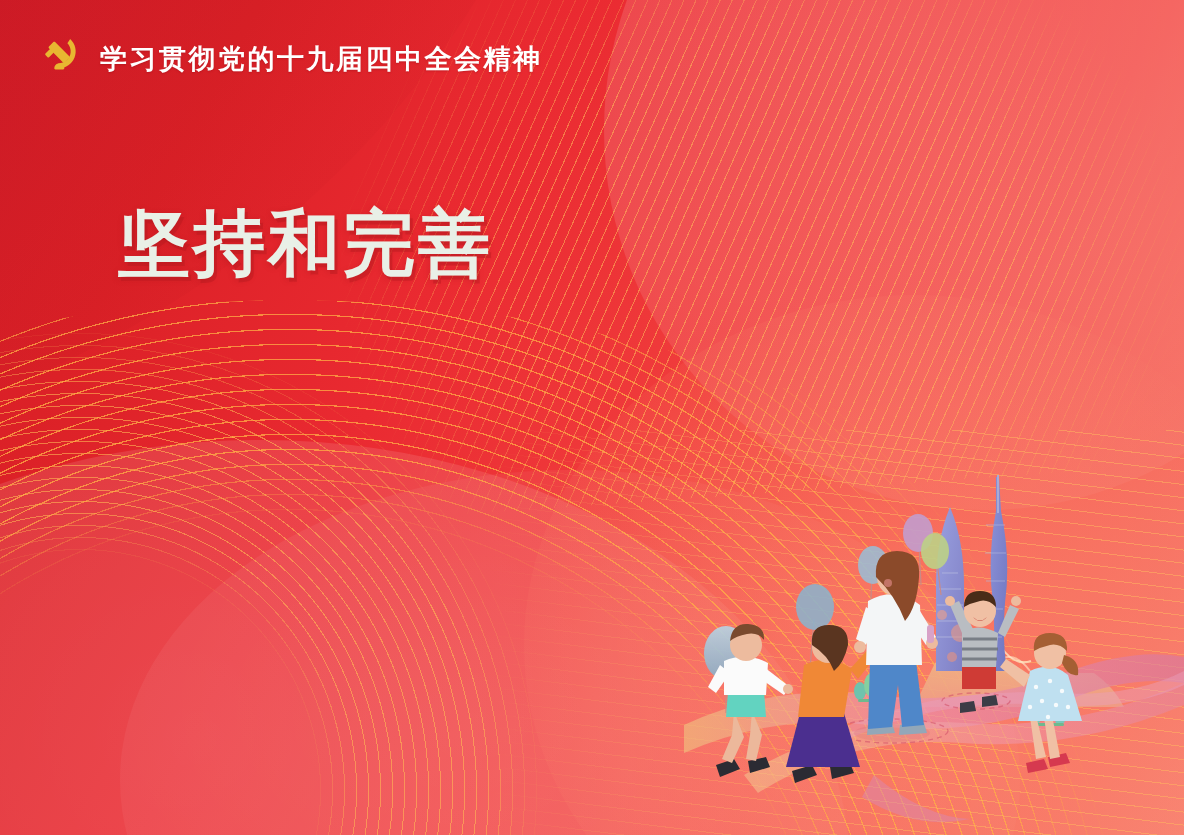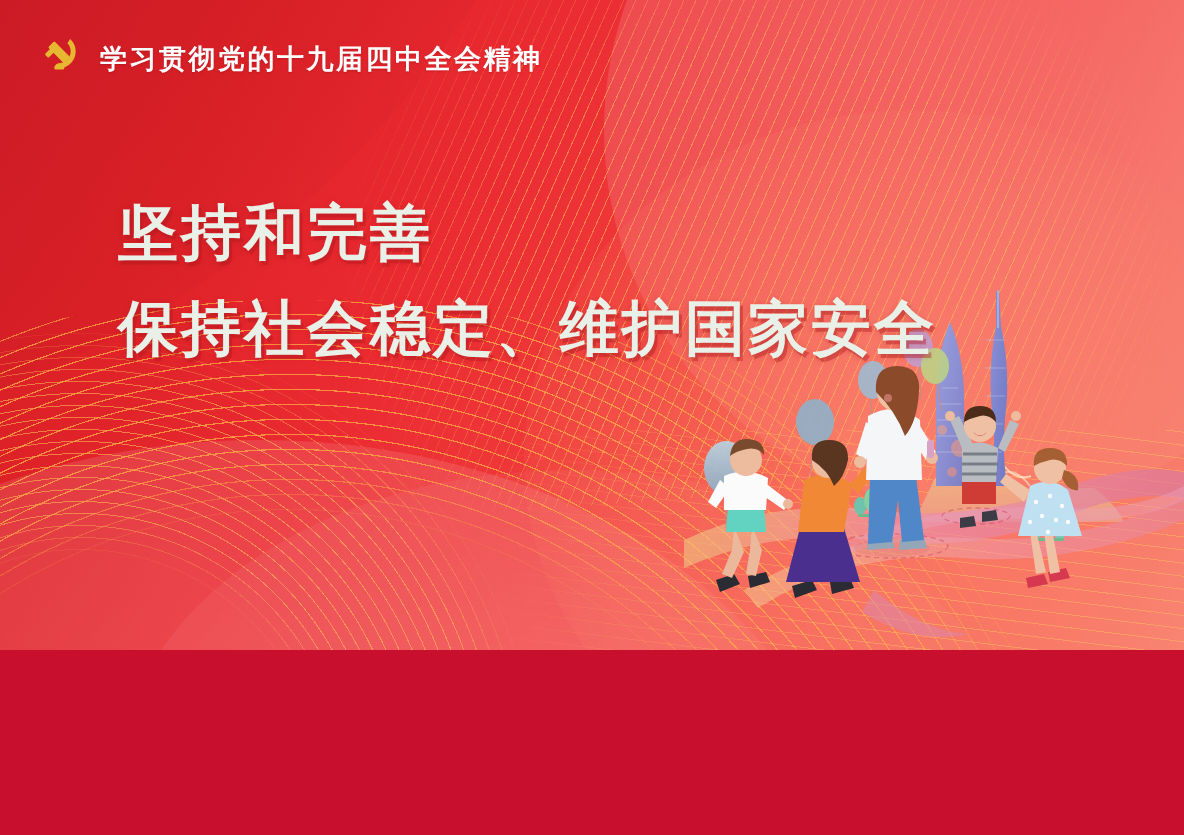--- a/index.html
+++ b/index.html
@@ -1,20 +1,20 @@
 <!DOCTYPE html>
 <html><head>
 <meta charset="utf-8">
 <style>
   html,body{margin:0;padding:0;background:#c8102e;}
   body{font-family:"Liberation Sans","DejaVu Sans",sans-serif;}
 
   #poster{
     position:relative;
-    width:1184px;height:650px;
+    width:1184px;height:835px;
     overflow:hidden;
     background:linear-gradient(118deg,#d51d28 0%,#dc2127 16%,#ea2a31 36%,#f03c3c 55%,#f4514c 72%,#f66a5e 86%,#f88372 100%);
   }
 
   
   .blob{position:absolute;border-radius:50%;pointer-events:none;}
   .blob-tr{
     width:760px;height:760px;right:-180px;top:-250px;
     background:radial-gradient(circle at 35% 35%, rgba(255,255,255,.17) 0%, rgba(255,255,255,.12) 45%, rgba(255,255,255,.05) 75%, rgba(255,255,255,0) 100%);
   }
@@ -80,27 +80,27 @@
     white-space:nowrap;
   }
 
   
   #headline{
     position:absolute;left:118px;top:205px;z-index:35;
   }
   #headline .hl{
     display:block;
     color:#e9f0e7;
-    font-size:60px;
+    font-size:72px;
     font-weight:bold;
     letter-spacing:3px;
     line-height:1.07;
     margin-bottom:32px;
     white-space:nowrap;
-    font-family:Liberation Mono, monospace;
+    font-family:Liberation Sans, sans-serif;
     text-shadow:3px 4px 0 rgba(180,25,30,.40), 0 2px 6px rgba(150,18,24,.28);
   }
   #headline .hl:last-child{margin-bottom:0;}
 
   
   #illustration{
     position:absolute;right:0;bottom:0;width:500px;height:360px;z-index:30;
   }
   #illustration svg{display:block;width:100%;height:100%;}
 </style>
@@ -127,21 +127,20 @@
         <path d="M31.2 38.5c-3.4 0-6.2 2.8-6.2 6.2 0 .8.6 1.4 1.4 1.4h9.5c.8 0 1.4-.6 1.4-1.4 0-3.4-2.7-6.2-6.1-6.2z"></path>
         <path d="M18.4 17.8l5.4-5.4c.6-.6 1.6-.6 2.2 0l17.4 17.4c.6.6.6 1.6 0 2.2l-5.4 5.4c-.6.6-1.6.6-2.2 0L18.4 20c-.6-.6-.6-1.6 0-2.2z"></path>
         <path d="M14.1 26.6l5.6-5.6c.5-.5 1.3-.5 1.8 0l2.6 2.6c.5.5.5 1.3 0 1.8l-5.6 5.6c-.5.5-1.3.5-1.8 0l-2.6-2.6c-.5-.5-.5-1.3 0-1.8z"></path>
       </g>
     </svg>
     <div id="header-title">学习贯彻党的十九届四中全会精神</div>
   </div>
 
   <div id="headline">
     <span class="hl">坚持和完善</span>
-    <span class="hl">保持社会稳定、维护国家安全</span>
   </div>
 
   <div id="illustration">
     <svg viewBox="0 0 500 360" aria-hidden="true">
       <defs>
         <linearGradient id="gMountain" x1="0" y1="0" x2="0" y2="1">
           <stop offset="0%" stop-color="#f0c183"></stop>
           <stop offset="100%" stop-color="#ef9e86"></stop>
         </linearGradient>
         <linearGradient id="gTowerA" x1="0" y1="0" x2="1" y2="1">

